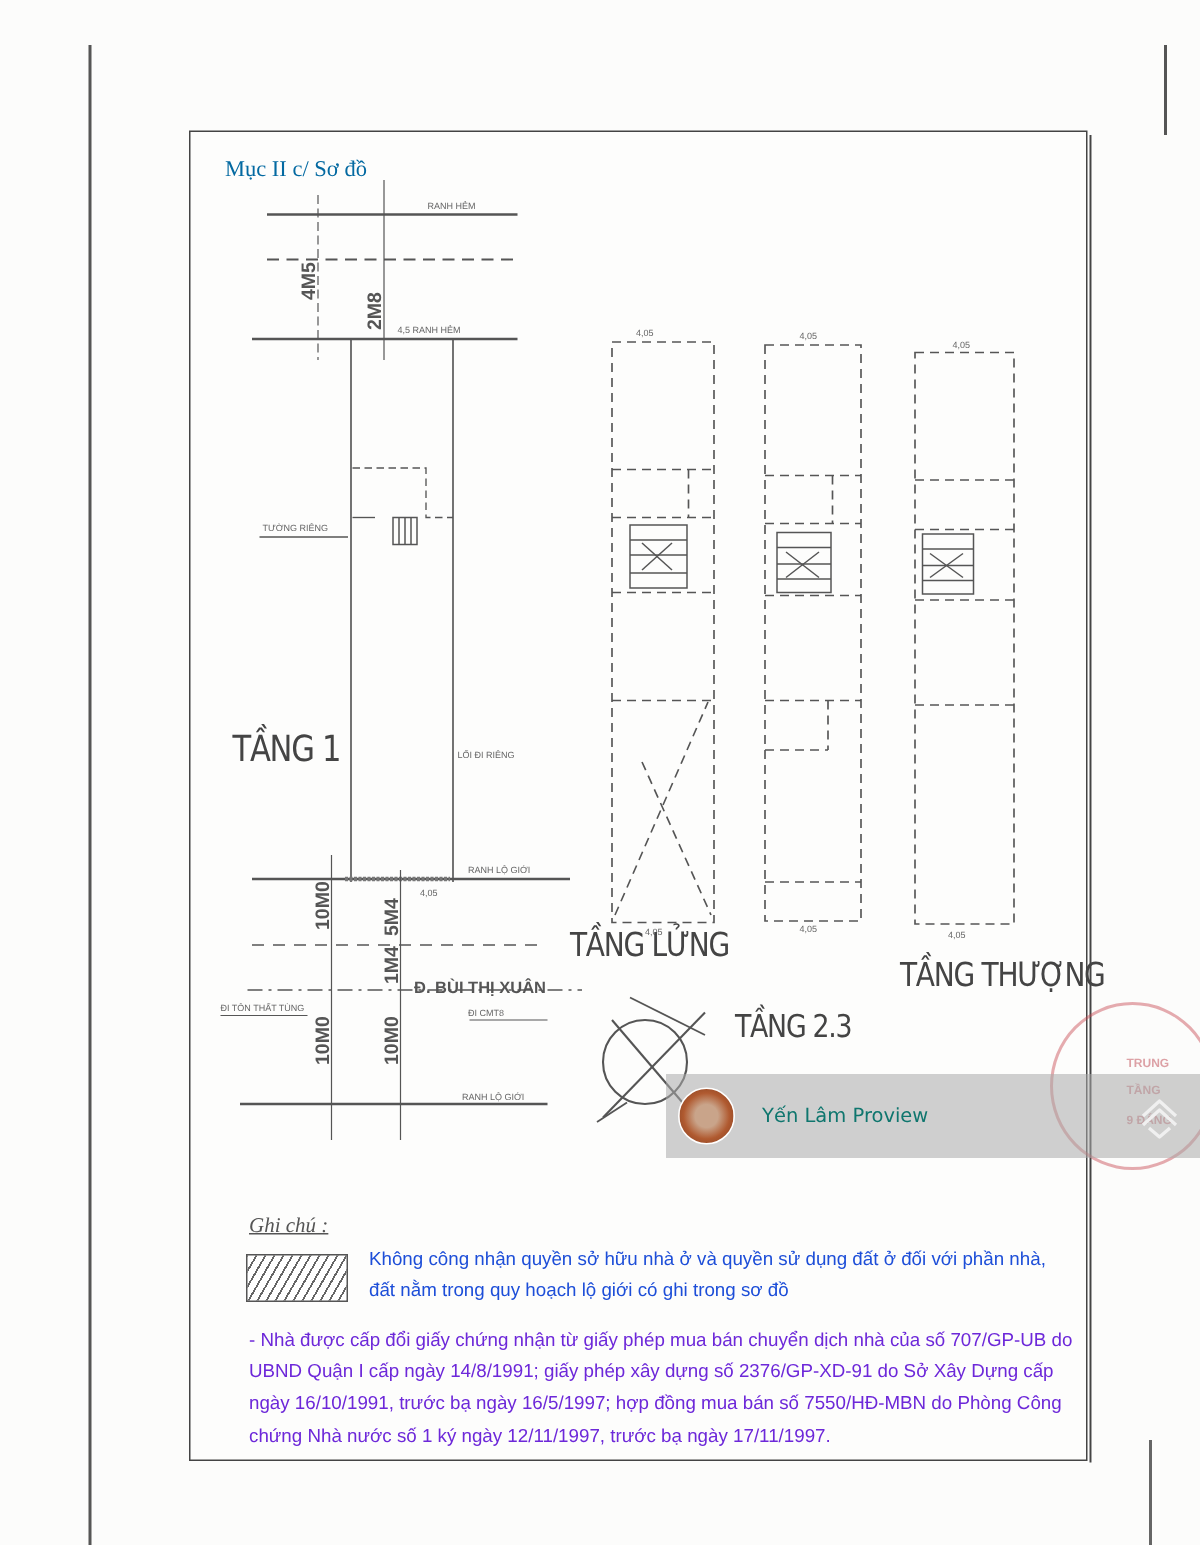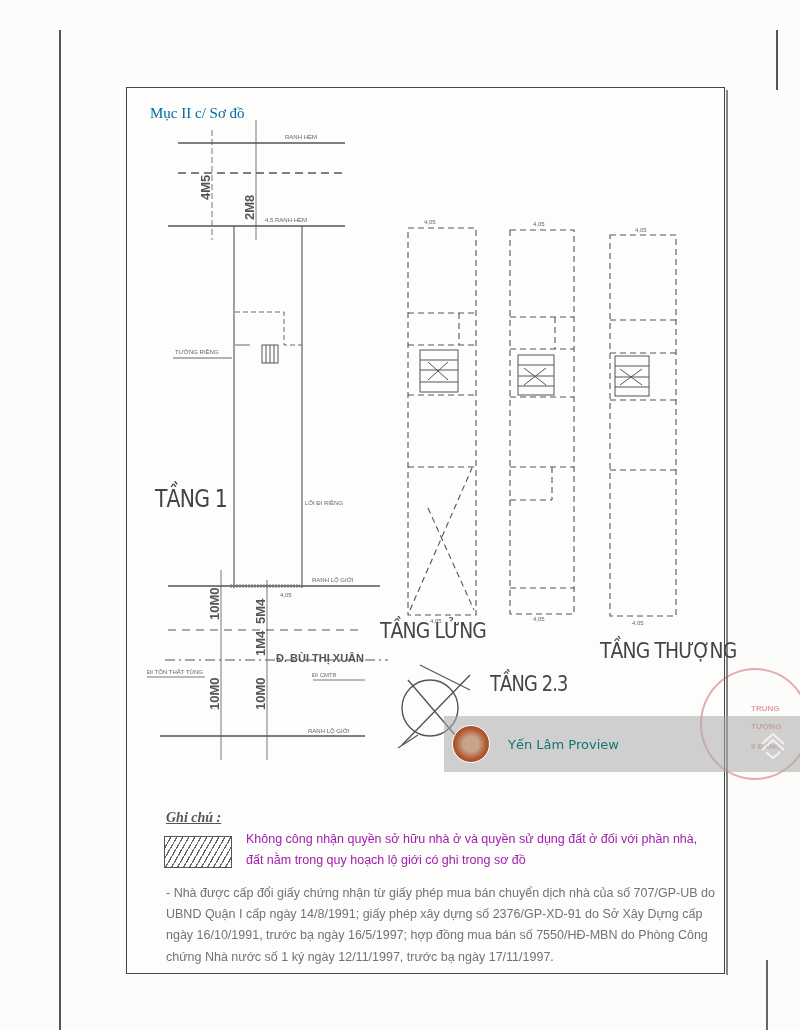--- a/index.html
+++ b/index.html
@@ -4,24 +4,24 @@
 <style>
   html, body { margin:0; padding:0; }
   body { width:800px; height:1030px; background:#fcfcfb; position:relative; overflow:hidden; font-family:"Liberation Sans", sans-serif; color:#333; }
   .page-edge-left { position:absolute; left:59px; top:30px; width:2px; height:1000px; background:#555; }
   .page-edge-right { position:absolute; left:776px; top:30px; width:2px; height:60px; background:#555; }
   .page-edge-right2 { position:absolute; left:766px; top:960px; width:2px; height:70px; background:#666; }
   .frame { position:absolute; left:126px; top:87px; width:599px; height:887px; border:1.5px solid #444; box-sizing:border-box; background:#fdfdfc; }
   .title { position:absolute; left:150px; top:105px; font-family:"Liberation Serif", serif; font-size:15px; color:#0369a1; }
   svg.drawing { position:absolute; left:0; top:0; }
   .floor-label { position:absolute; font-family:"DejaVu Sans", sans-serif; color:#444; letter-spacing:-1px; transform:scaleX(0.85); transform-origin:left center; }
-  .note-head { position:absolute; left:166px; top:810px; font-family:"Liberation Serif", serif; font-style:italic; font-weight:bold; font-size:14px; color:#555; text-decoration:underline; }
+  .note-head { position:absolute; left:166px; top:810px; font-family:"Liberation Serif", serif; font-style:italic; font-weight:normal; font-size:14px; color:#555; text-decoration:underline; }
   .legend-box { position:absolute; left:164px; top:836px; width:68px; height:32px; border:1.5px solid #555; box-sizing:border-box; overflow:hidden; background: repeating-linear-gradient(-60deg, #fff 0 4px, #666 4px 5.2px); }
-  .note-text { position:absolute; left:246px; top:829px; width:470px; font-size:12.5px; line-height:21px; color:#a21caf; }
-  .note-para { position:absolute; left:166px; top:883px; width:556px; font-size:12.5px; line-height:21.2px; color:#737373; }
+  .note-text { position:absolute; left:246px; top:829px; width:470px; font-size:12.5px; line-height:21px; color:#1d4ed8; }
+  .note-para { position:absolute; left:166px; top:883px; width:556px; font-size:12.5px; line-height:21.2px; color:#6d28d9; }
   .watermark { position:absolute; left:444px; top:716px; width:356px; height:56px; background:rgba(170,170,170,0.55); display:flex; align-items:center; }
   .wm-avatar { width:38px; height:38px; border-radius:50%; margin-left:8px; background:radial-gradient(circle at 50% 50%, #c9a48a 0 30%, #b05a30 60%, #7a3a1e 100%); border:1px solid #fff; box-sizing:border-box; }
   .wm-text { margin-left:18px; color:#0f766e; font-size:13px; font-family:"DejaVu Sans", sans-serif; }
   .wm-logo { position:absolute; right:12px; top:14px; }
   .stamp { position:absolute; left:700px; top:668px; width:110px; height:112px; border-radius:50%; border:2px solid rgba(200,70,80,0.45); box-sizing:border-box; }
   .stamp-text { position:absolute; left:722px; color:rgba(190,70,80,0.5); font-size:8px; font-weight:bold;margin-left:29px; }
 </style>
 </head>
 <body>
 
@@ -149,21 +149,21 @@
   <text x="276" y="662" fill="#555" font-family="Liberation Sans, sans-serif" font-size="11" font-weight="bold">Đ. BÙI THỊ XUÂN</text>
 </svg>
 
 <div class="floor-label" style="left:155px; top:485px; font-size:24px;">TẦNG 1</div>
 <div class="floor-label" style="left:380px; top:618px; font-size:22px;">TẦNG LỬNG</div>
 <div class="floor-label" style="left:490px; top:672px; font-size:21px;">TẦNG 2.3</div>
 <div class="floor-label" style="left:600px; top:638px; font-size:22px;">TẦNG THƯỢNG</div>
 
 <div class="stamp"></div>
 <div class="stamp-text" style="top:704px;">TRUNG</div>
-<div class="stamp-text" style="top:722px;">TƯỜNG</div>
+<div class="stamp-text" style="top:722px;">TẦNG</div>
 <div class="stamp-text" style="top:742px;">9 ĐÁNG</div>
 
 <div class="watermark">
   <div class="wm-avatar"></div>
   <span class="wm-text">Yến Lâm Proview</span>
   <svg class="wm-logo" width="30" height="30" viewBox="0 0 30 30">
     <g fill="none" stroke="#f0f0f0" stroke-width="2.2" stroke-linejoin="round">
       <polyline points="4,14 15,4 26,14"></polyline>
       <polyline points="4,20 15,10 26,20"></polyline>
       <polyline points="8,22 15,28 22,22"></polyline>

